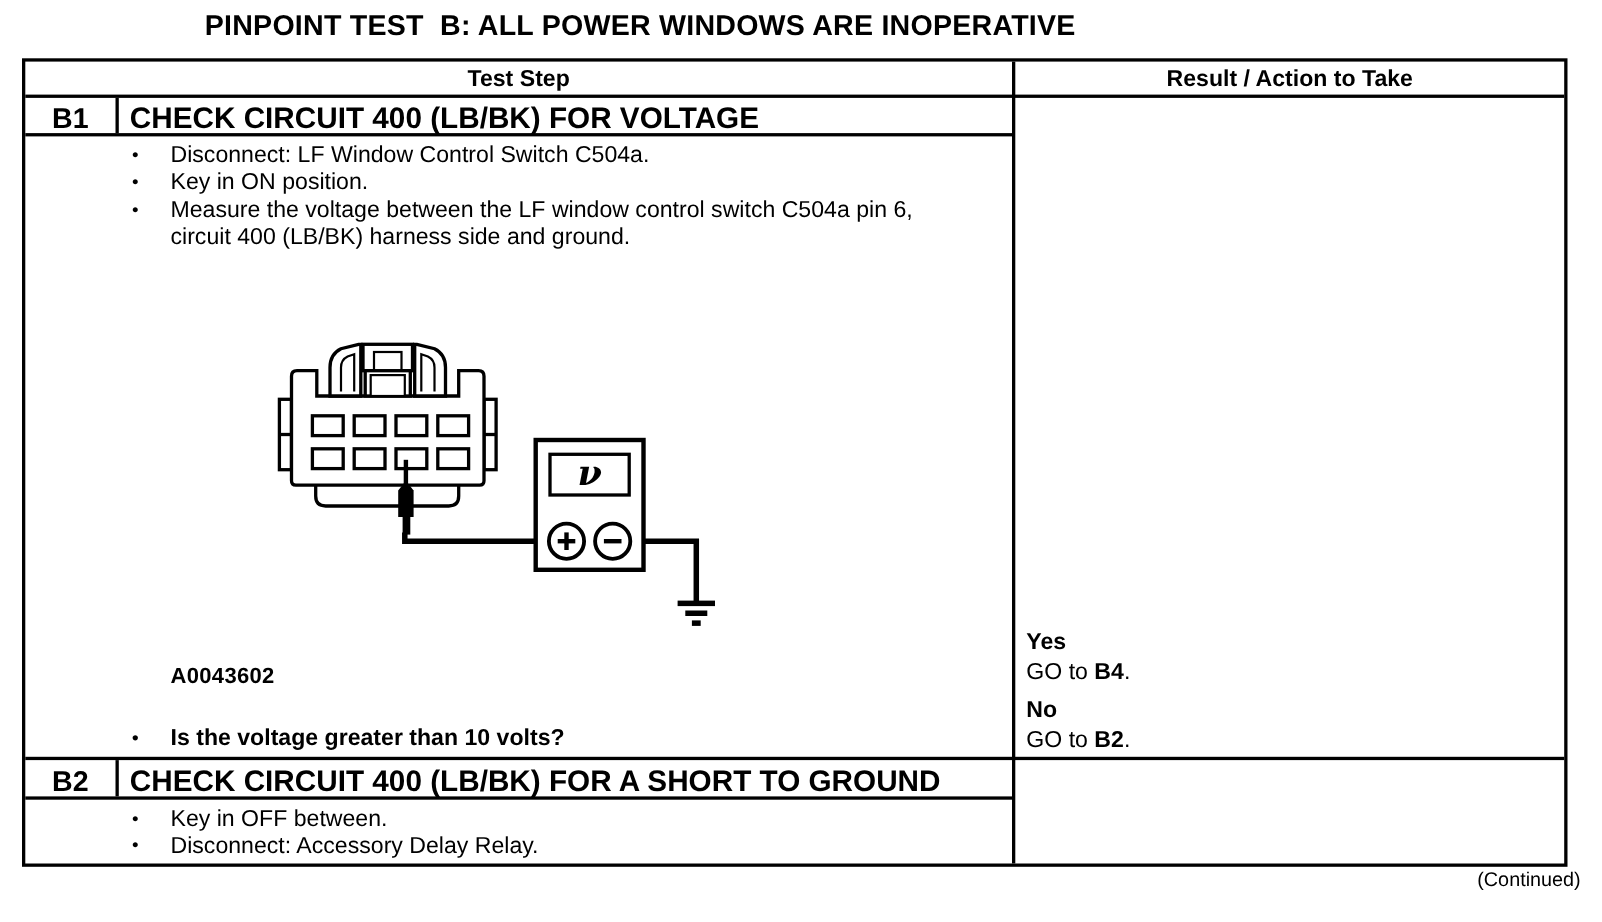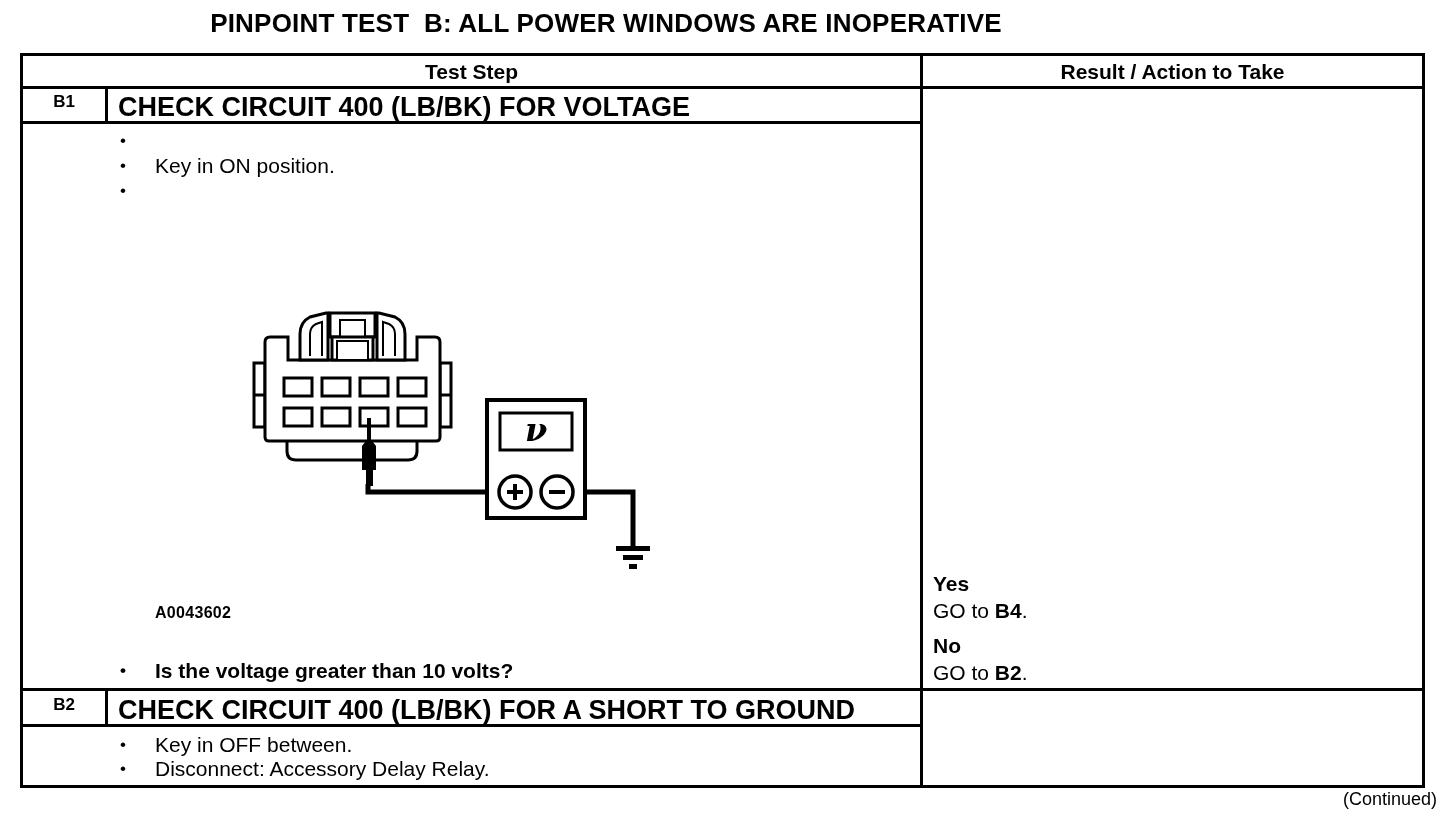--- a/index.html
+++ b/index.html
@@ -3,43 +3,43 @@
 <meta charset="utf-8">
 <style>
   html,body{margin:0;padding:0;background:#fff;}
   body{
     width:1456px;height:838px;position:relative;overflow:hidden;
     font-family:"Liberation Sans", sans-serif;color:#000;
     -webkit-font-smoothing:antialiased;
   }
   .page-title{
     position:absolute;top:8px;left:0;width:1164px;text-align:center;
-    font-size:26px;font-weight:bold;white-space:pre;letter-spacing:.2px;padding-left:24px;
+    font-size:26px;font-weight:bold;white-space:pre;letter-spacing:.2px;
   }
   .pin-table{
     position:absolute;left:20px;top:53px;width:1399px;height:729px;
     border:3px solid #000;
   }
   .hline,.vline{position:absolute;background:#000;}
   
   .hdr{position:absolute;top:2px;height:28px;font-size:21px;font-weight:bold;
        display:flex;align-items:center;justify-content:center;}
   .hdr-left{left:0;width:897px;}
   .hdr-right{left:900px;width:499px;}
   
   .step-id{position:absolute;left:0;width:82px;text-align:center;
-           font-size:17px;font-weight:bold;}
+           font-size:26px;font-weight:bold;}
   .step-title{position:absolute;left:95px;font-size:27px;font-weight:bold;white-space:nowrap;}
   
   .bullets{position:absolute;left:0;width:897px;}
   .bullet-row{display:flex;padding-left:97px;line-height:25px;font-size:21px;}
   .marker{width:35px;flex:0 0 35px;font-size:17px;}
   .btext{max-width:692px;}
   .q .btext{font-weight:bold;}
-  .fig-label{position:absolute;font-size:16px;font-weight:bold;letter-spacing:.3px;}
+  .fig-label{position:absolute;font-size:20px;font-weight:bold;letter-spacing:.3px;}
   
   .results{position:absolute;left:910px;width:480px;font-size:21px;line-height:27px;}
   .verdict{font-weight:bold;}
   .res-no{margin-top:8px;}
   .bold{font-weight:bold;}
   .continued{
     position:absolute;top:789px;right:19px;font-size:18px;
   }
   svg text{font-family:"DejaVu Serif", serif;}
 </style>
@@ -60,27 +60,29 @@
 
   <div class="hdr hdr-left">Test Step</div>
   <div class="hdr hdr-right">Result / Action to Take</div>
 
   <div class="step-id" style="top:36px;">B1</div>
   <div class="step-title" style="top:36px;">CHECK CIRCUIT 400 (LB/BK) FOR VOLTAGE</div>
 
   <div class="bullets" style="top:72px;">
     <div class="bullet-row">
       <span class="marker">•</span>
+      <span class="btext">Disconnect: LF Window Control Switch C504a.</span>
     </div>
     <div class="bullet-row">
       <span class="marker">•</span>
       <span class="btext">Key in ON position.</span>
     </div>
     <div class="bullet-row">
       <span class="marker">•</span>
+      <span class="btext">Measure the voltage between the LF window control switch C504a pin 6, circuit 400 (LB/BK) harness side and ground.</span>
     </div>
   </div>
 
   <svg style="position:absolute;left:217px;top:244px;" width="440" height="290" viewBox="0 0 440 290" fill="none" stroke="#000">
 
     <g stroke="#000" stroke-width="5" fill="none">
       <polyline points="128,184 128,192 275,192"></polyline>
       <polyline points="317,192 393,192 393,248"></polyline>
     </g>
 

